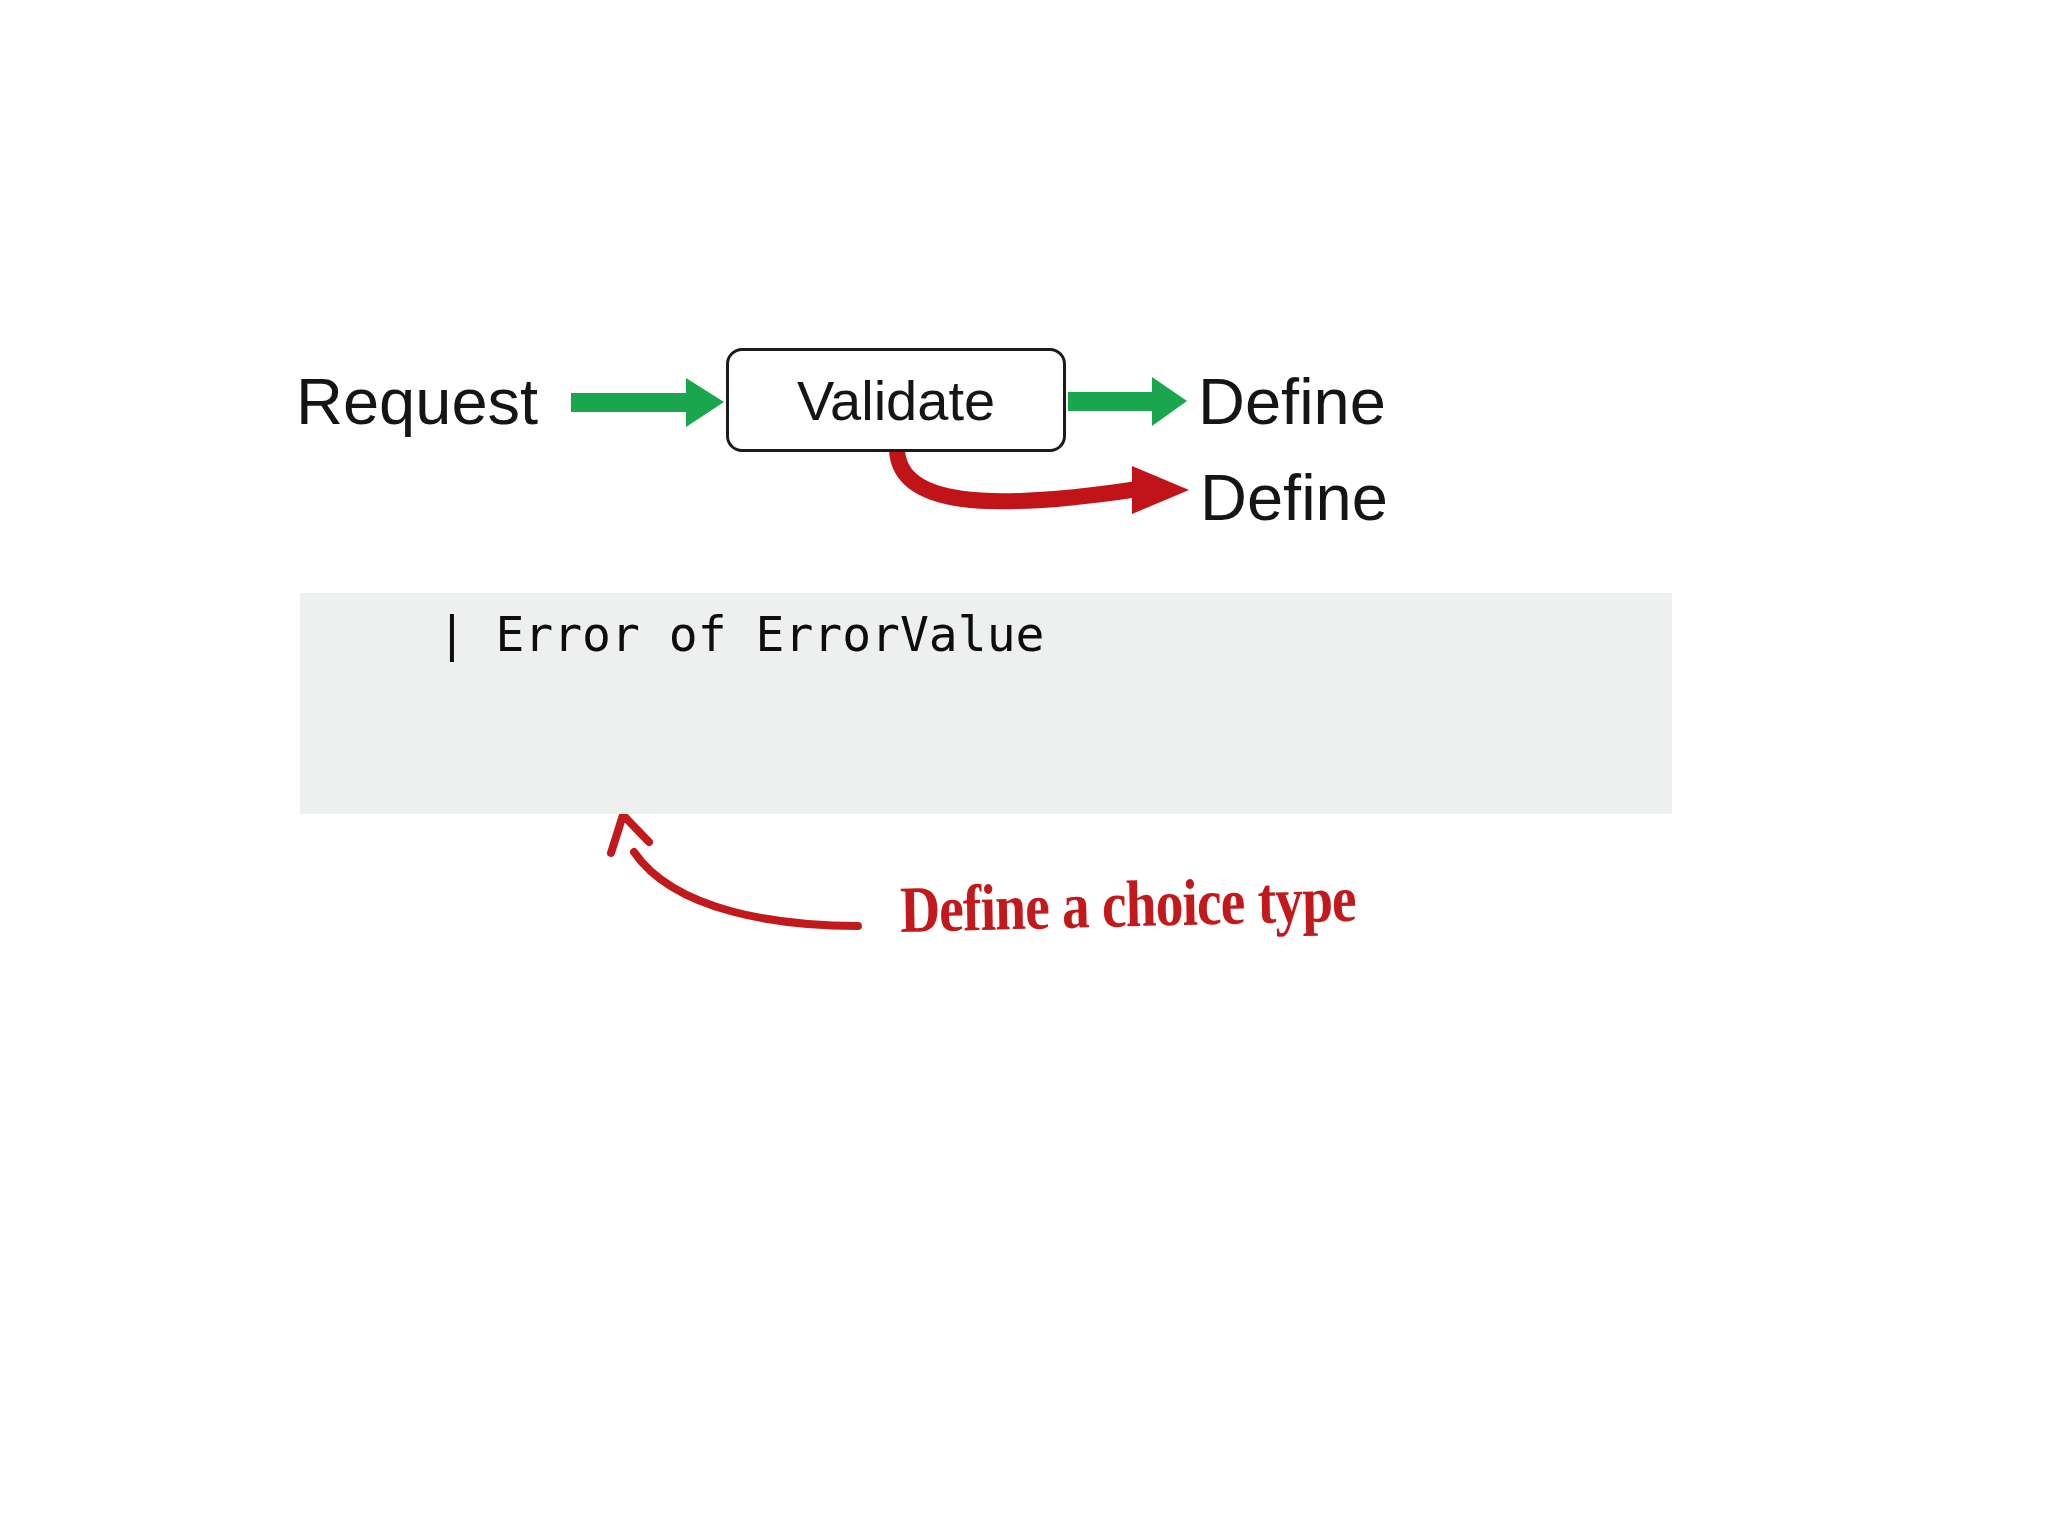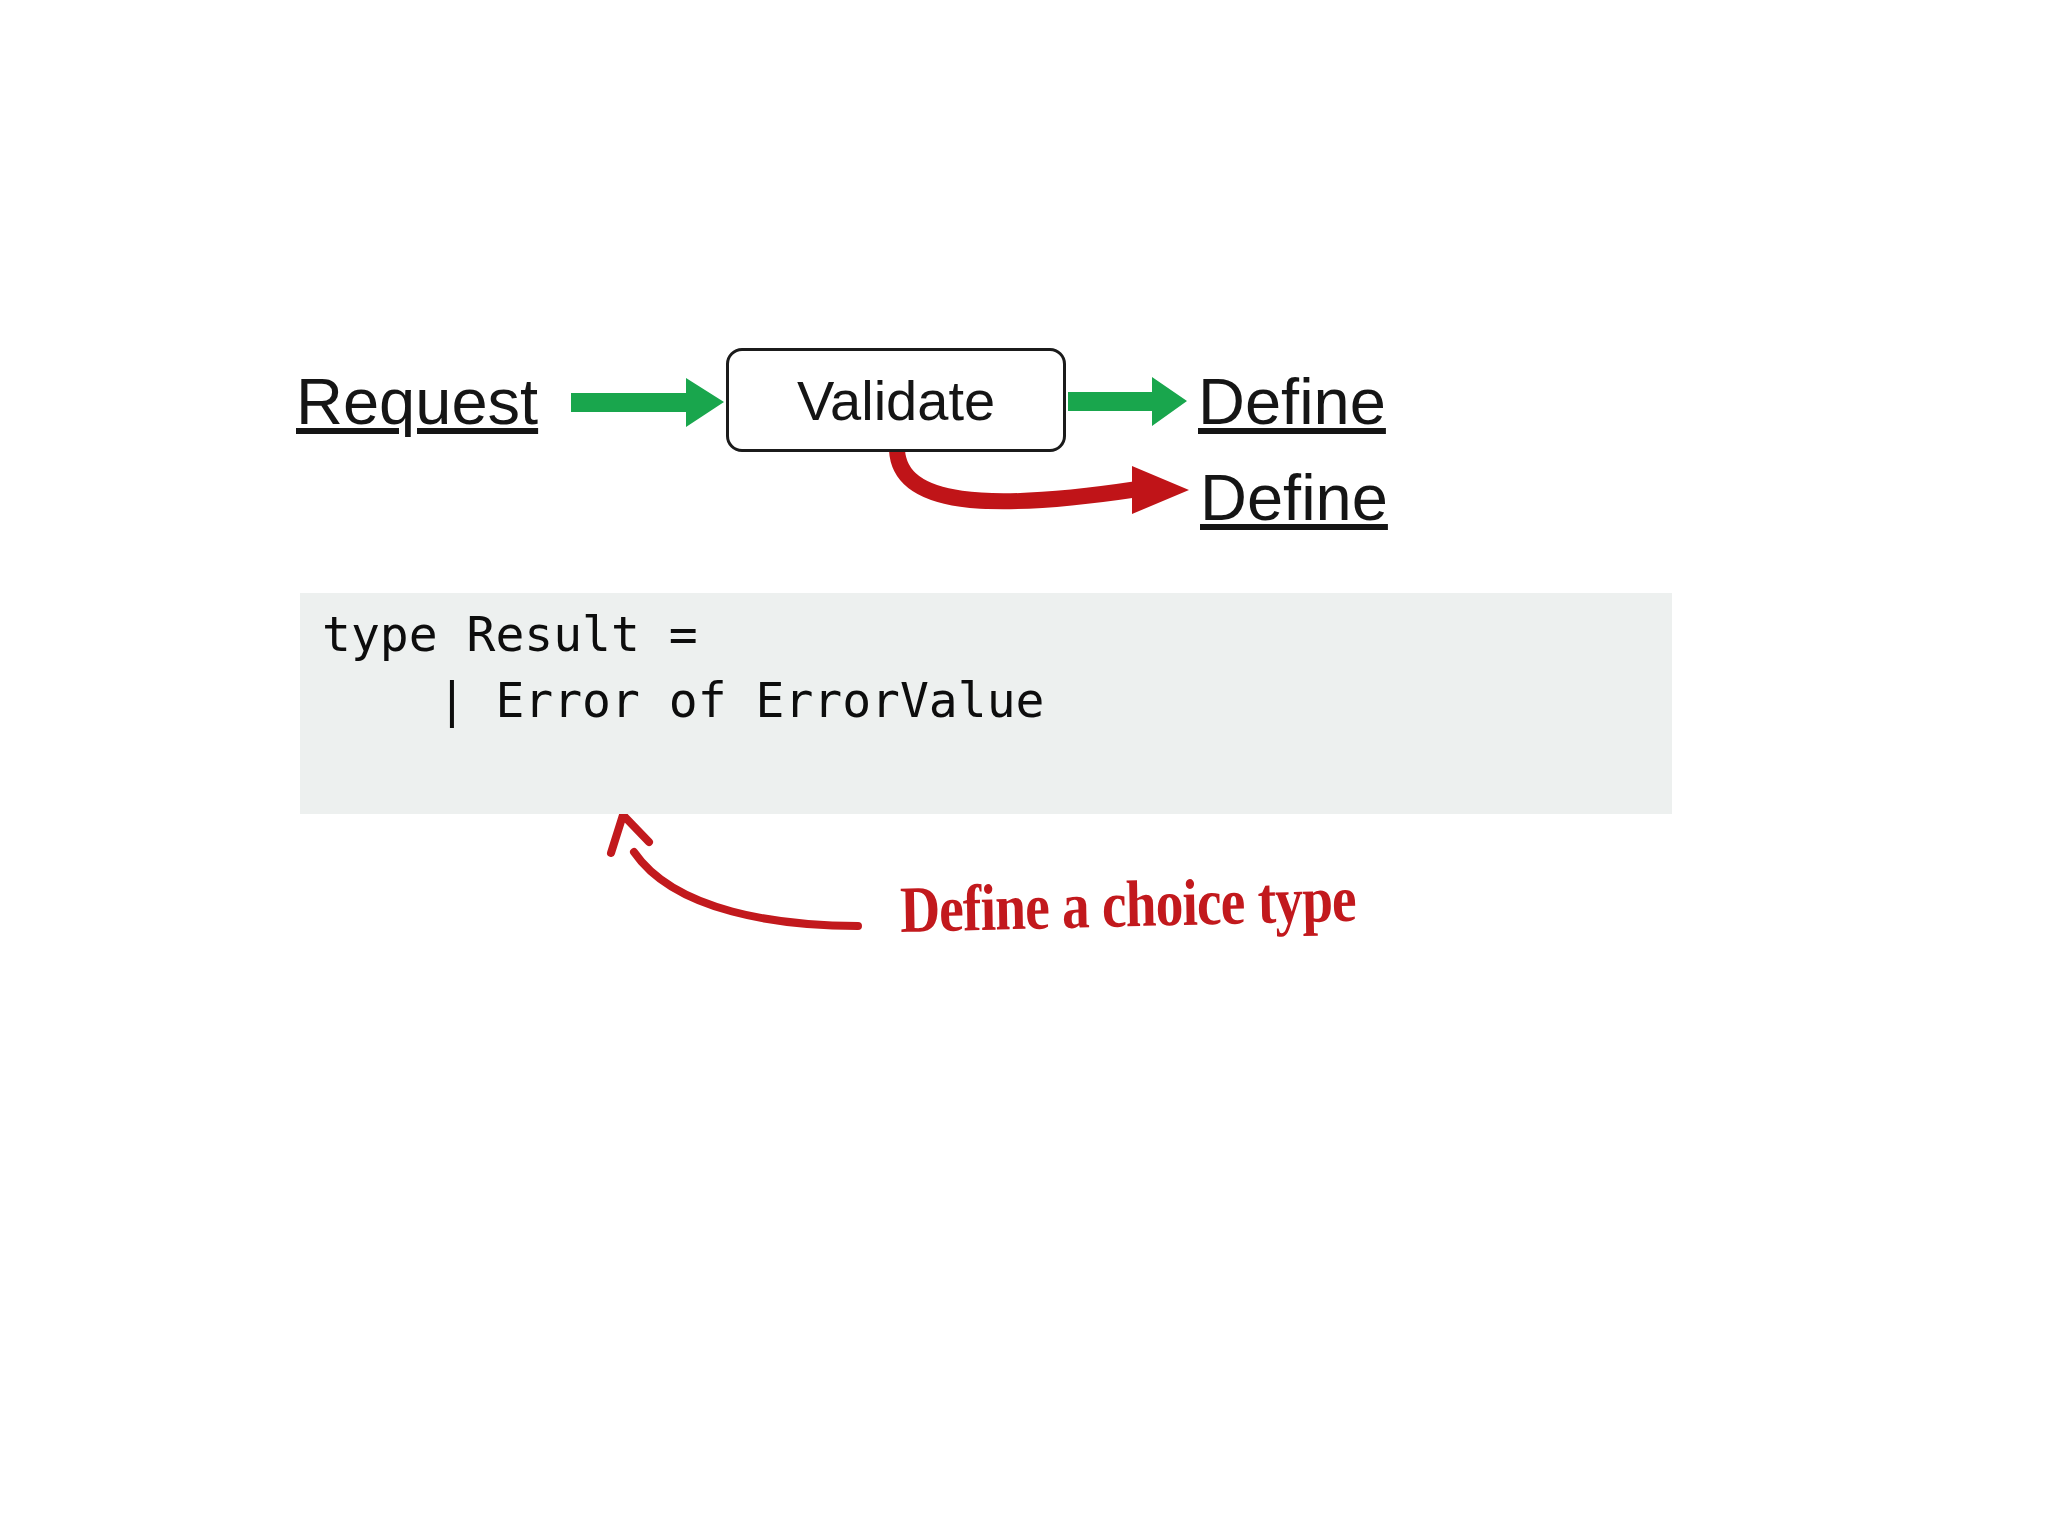--- a/index.html
+++ b/index.html
@@ -11,21 +11,20 @@
     font-family:"Liberation Sans", sans-serif;
   }
   .arrow-layer{
     position:absolute;left:0;top:0;width:2048px;height:1536px;
   }
   .diagram-label{
     position:absolute;
     height:80px;line-height:80px;
     font-size:65px;color:#151515;
     white-space:nowrap;
-    text-decoration:underline;
   }
   .request-label{left:296px;top:362px;}
   .success-label{left:1198px;top:362px;}
   .failure-label{left:1200px;top:458px;}
   .validate-box{
     position:absolute;left:726px;top:348px;width:340px;height:104px;
     box-sizing:border-box;
     background:#ffffff;
     border:3px solid #1b1b1b;
     border-radius:16px;
@@ -76,18 +75,18 @@
 
   <div class="validate-box">
     <span>Validate</span>
   </div>
 
   <div class="diagram-label success-label">Define</div>
 
   <div class="diagram-label failure-label">Define</div>
 
   <div class="code-block" style="background-color: rgb(237, 240, 239);">
-    <pre class="code-inner"><div class="code-line">type Result = </div><div class="code-line">    | Error of ErrorValue</div></pre>
+    <pre class="code-inner"><div class="code-line">    | Error of ErrorValue</div></pre>
   </div>
 
   <div class="annotation-text" style="color: rgb(194, 25, 29);">Define a choice type</div>
 
 </div>
 
 </body></html>

